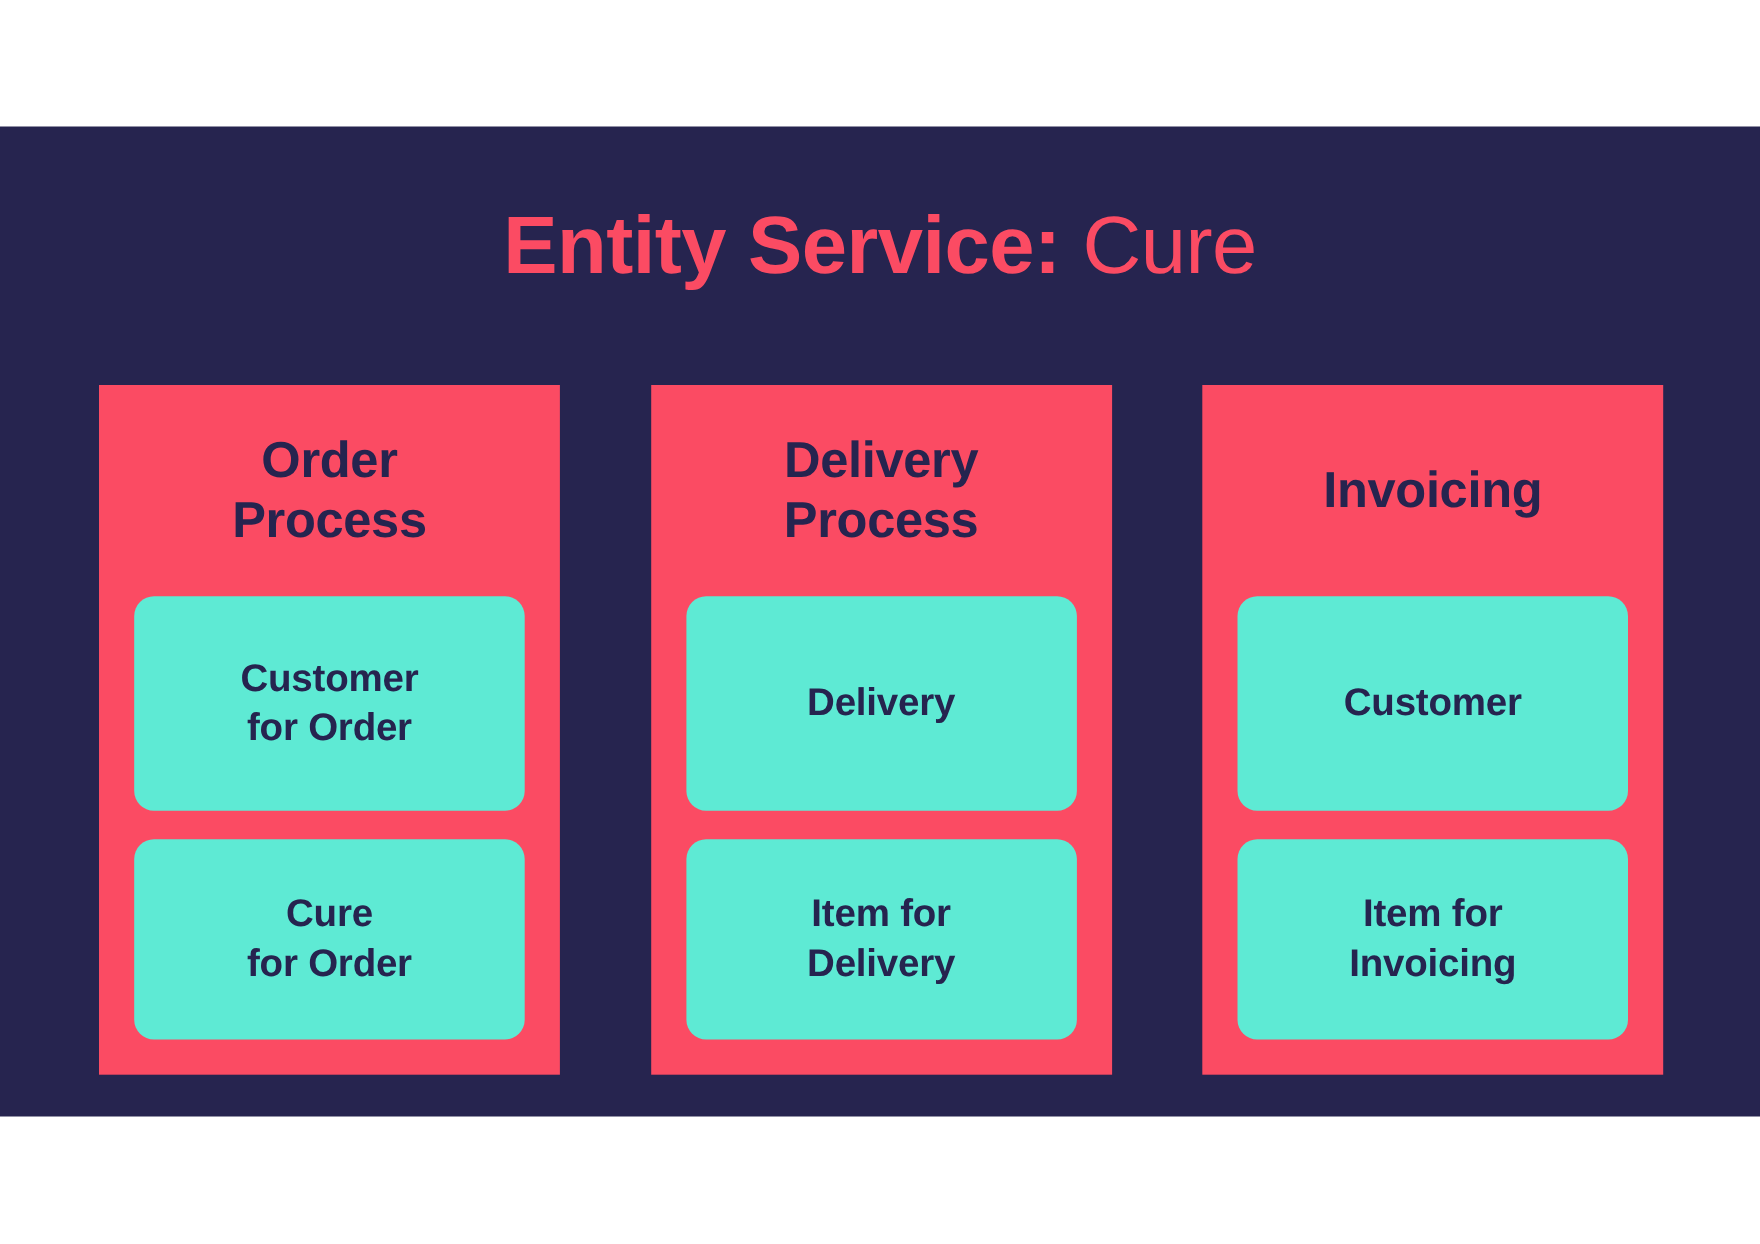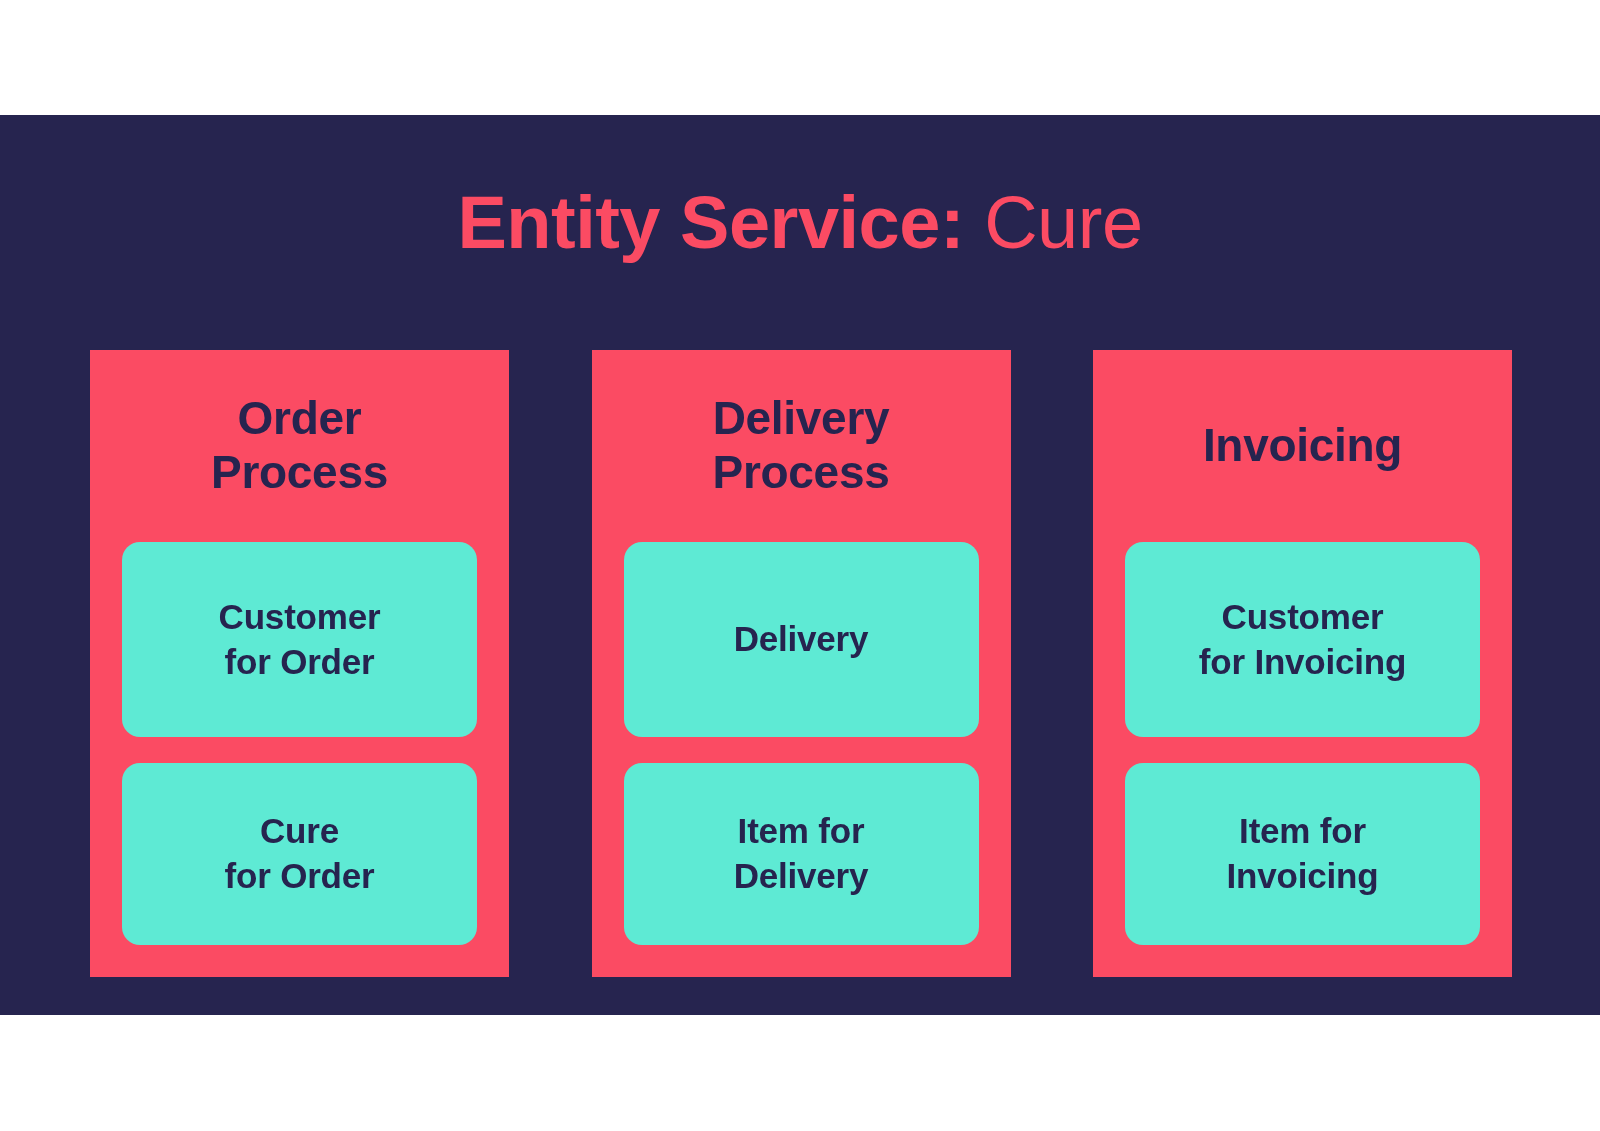--- a/index.html
+++ b/index.html
@@ -184,21 +184,20 @@
 
     <div class="column">
       <div class="col-header">
         <span>
           <span class="card-line">Invoicing</span>
         </span>
       </div>
       <div class="card card-top">
         <span>
           <span class="card-line">Customer</span>
-          <span class="card-line">for Invoicing</span>
         </span>
       </div>
       <div class="card-gap"></div>
       <div class="card card-bottom">
         <span>
           <span class="card-line">Item for</span>
           <span class="card-line">Invoicing</span>
         </span>
       </div>
       <div class="col-footer"></div>

